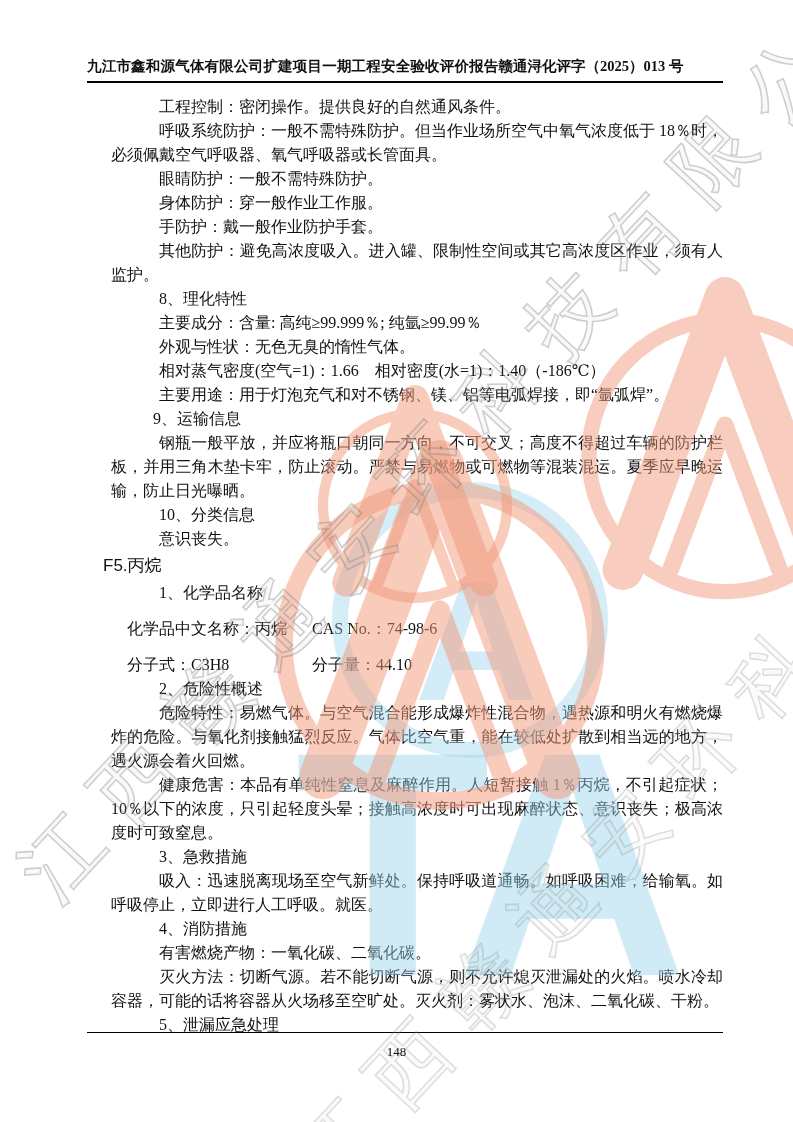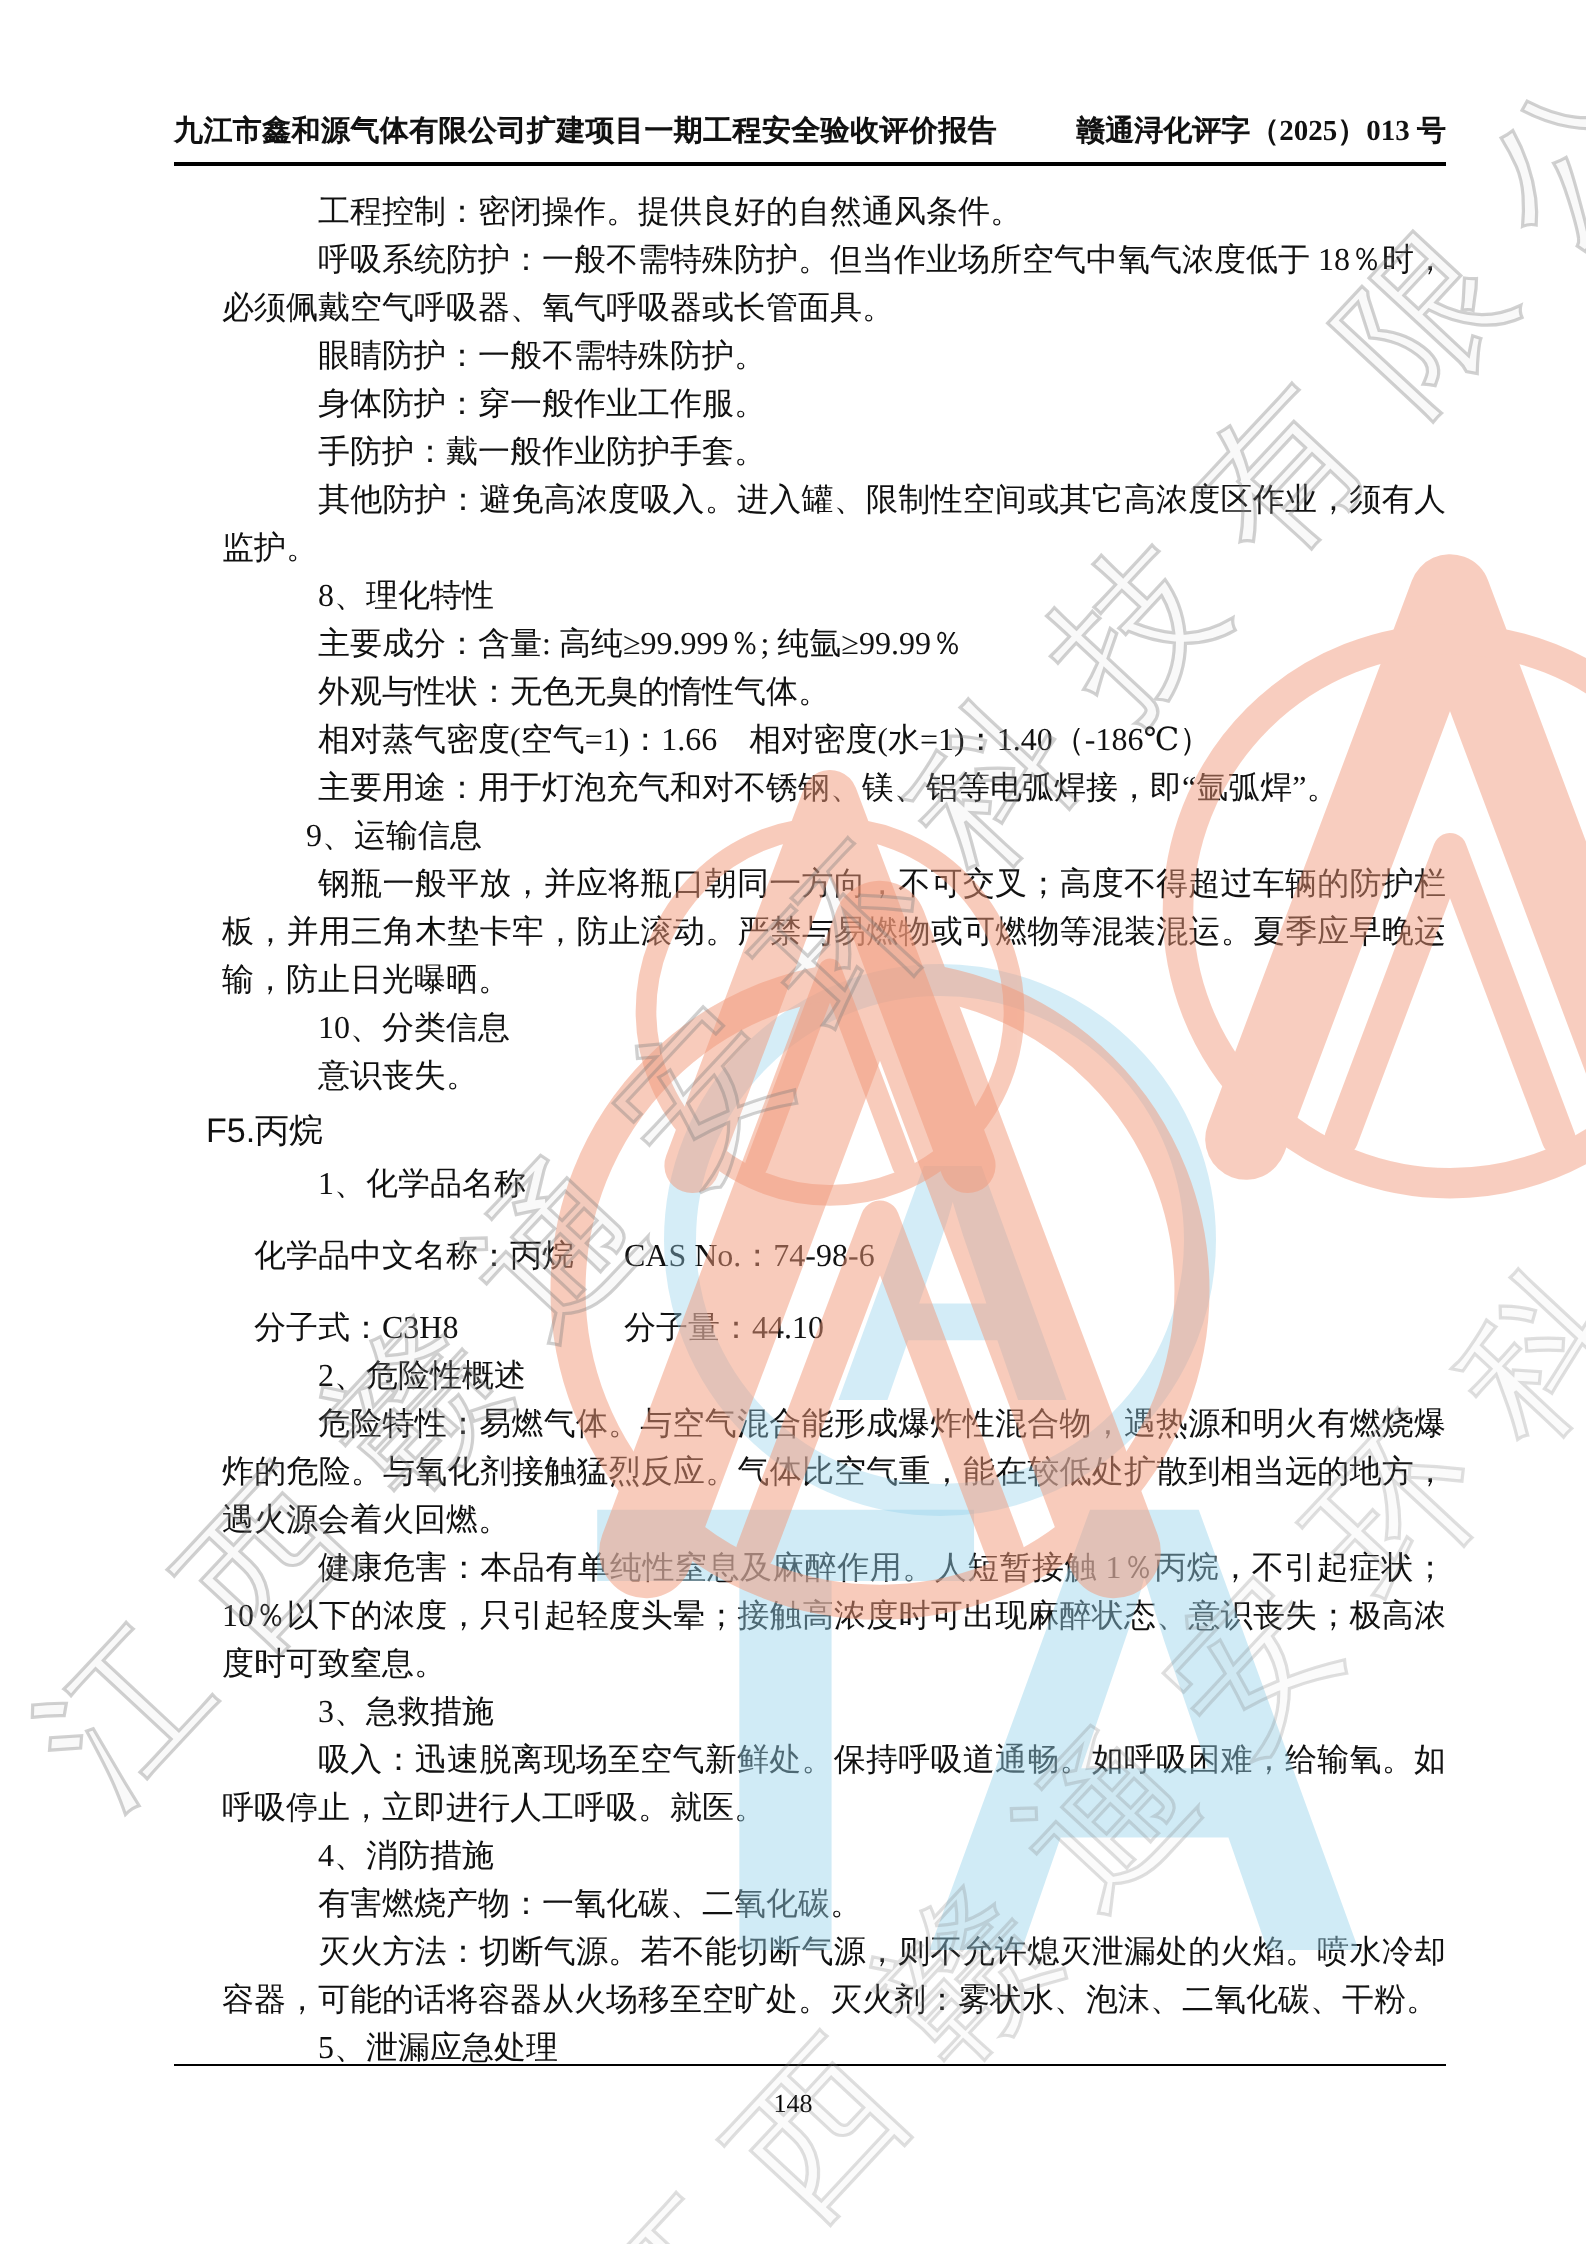--- a/index.html
+++ b/index.html
@@ -7,21 +7,21 @@
     position:relative;
     width:793px;height:1122px;
     background:#ffffff;
     overflow:hidden;
     font-family:"Liberation Serif","DejaVu Serif",serif;
     color:#111;
   }
   
   .header{
     position:absolute;left:87px;right:70px;top:56px;
-    display:flex;justify-content:space-between;align-items:flex-end;
+    display:flex;align-items:flex-end;
     font-size:14.5px;line-height:20px;
     border-bottom:2px solid #000;
     padding-bottom:5px;
   }
   .header .h-left{font-weight:bold;letter-spacing:0.2px;}
   .header .h-right{font-weight:600;white-space:nowrap;}
   
   .doc-body{
     position:absolute;left:87px;right:70px;top:95px;
     font-size:16px;line-height:24px;

